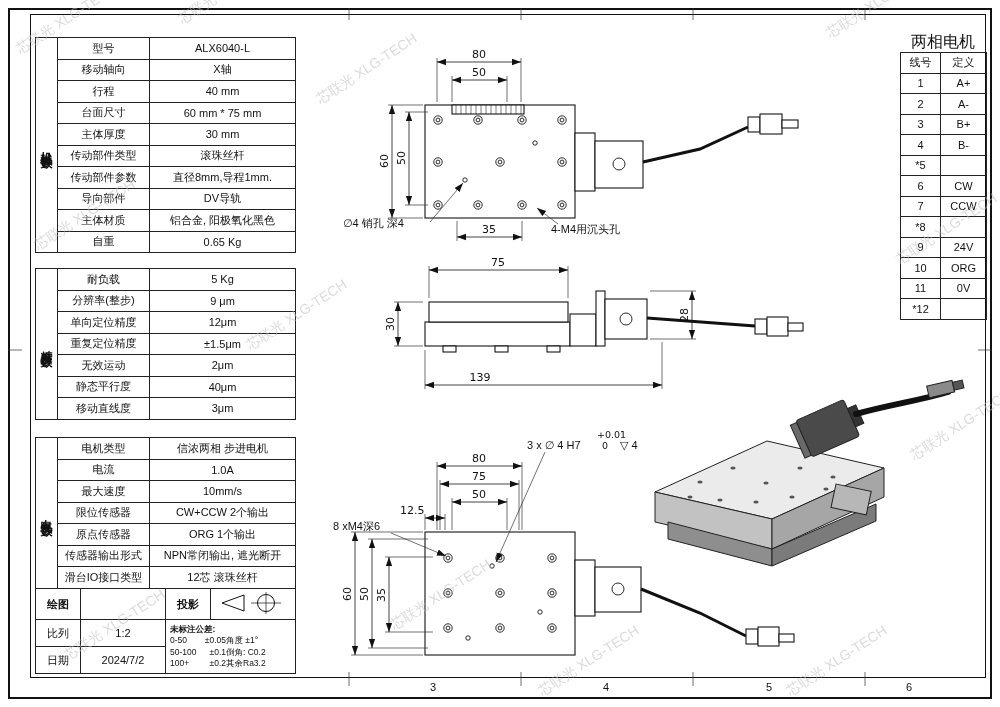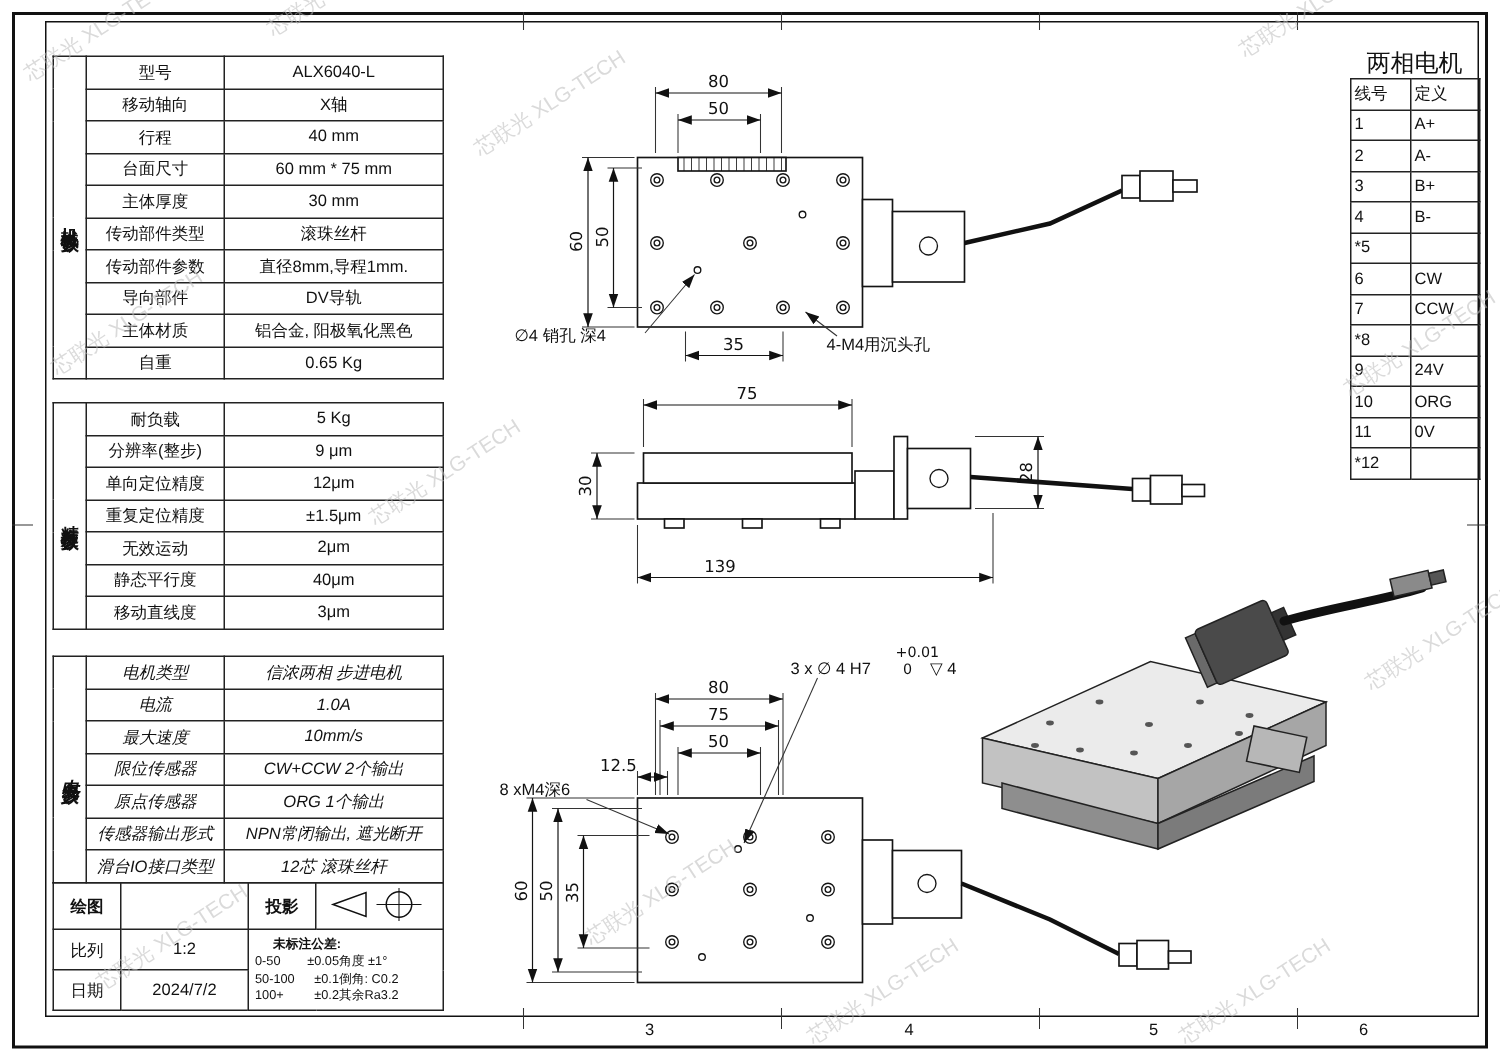--- a/index.html
+++ b/index.html
@@ -12,35 +12,35 @@
   
   .wm{position:absolute;z-index:10;pointer-events:none;color:#bdbdbd;opacity:.55;
       font-size:14px;white-space:nowrap;transform:rotate(-33deg);transform-origin:left center;}
   
   table{border-collapse:collapse;table-layout:fixed;}
   .spec{position:absolute;left:35px;z-index:3;background:transparent;}
   .spec td{border:1px solid #222;font-size:11px;text-align:center;padding:0 2px;
            height:20.5px;white-space:nowrap;overflow:hidden;}
   .spec td.g{font-weight:bold;font-size:12px;padding:0;}
   .vt{writing-mode:vertical-lr;text-orientation:upright;letter-spacing:2px;line-height:1;display:inline-block;}
-  #t-mech{top:37px;} #t-prec{top:268px;} #t-elec{top:437px;font-style:italic;}
+  #t-mech{top:37px;} #t-prec{top:268px;} #t-elec{top:437px;}
   
   .tb{position:absolute;left:35px;top:588px;z-index:3;}
   .tb td{border:1px solid #222;font-size:11px;text-align:center;padding:0;vertical-align:middle;}
   .tb tr:first-child td{height:30px;font-weight:bold;} .tb tr td{height:26px;}
   .tol{font-size:8.5px;line-height:1.3;text-align:left;padding:1px 4px;}
-  .tol-t{font-weight:bold;margin-left:12px;}
+  .tol-t{font-weight:bold;}
   .tol-body{display:flex;gap:0;}
   .tol-left{width:56px;} .tol-left>div{display:flex;justify-content:space-between;}
   .tol-right{flex:1;}
   
   .mt-title{position:absolute;left:900px;top:32px;width:86px;text-align:center;
             font-size:16px;z-index:3;}
   .mt{position:absolute;left:900px;top:52px;z-index:3;}
-  .mt td{border:1px solid #222;font-size:11px;text-align:left;height:19.5px;padding:0 2px;}
+  .mt td{border:1px solid #222;font-size:11px;text-align:center;height:19.5px;padding:0 2px;}
   
   .rn{position:absolute;top:681px;font-size:11px;z-index:4;}
   
   .cad{position:absolute;left:0;top:0;z-index:2;}
   .cad .part{fill:#fff;stroke:#141414;stroke-width:1.1;}
   .cad .p{fill:none;stroke:#141414;stroke-width:.9;}
   .cad .thin{stroke:#141414;stroke-width:.55;fill:none;}
   .cad .ext{stroke:#333;stroke-width:.7;fill:none;}
   .cad .diml{stroke:#141414;stroke-width:.8;}
   .cad .cable{stroke:#111;stroke-width:3;fill:none;}

